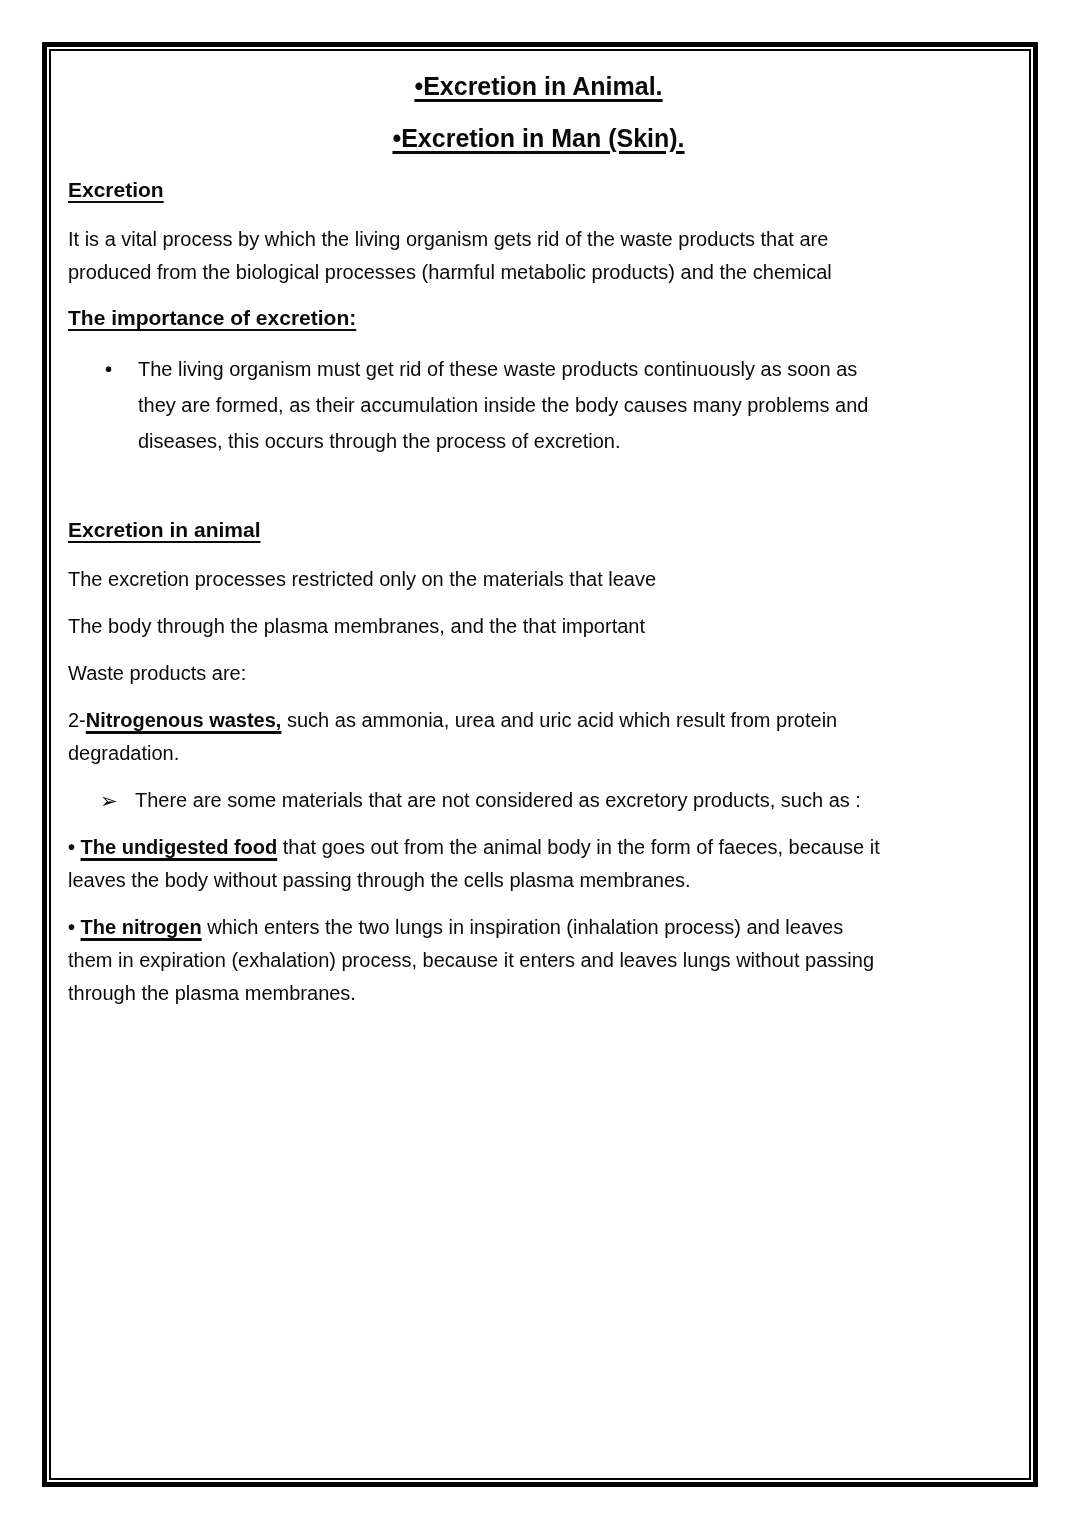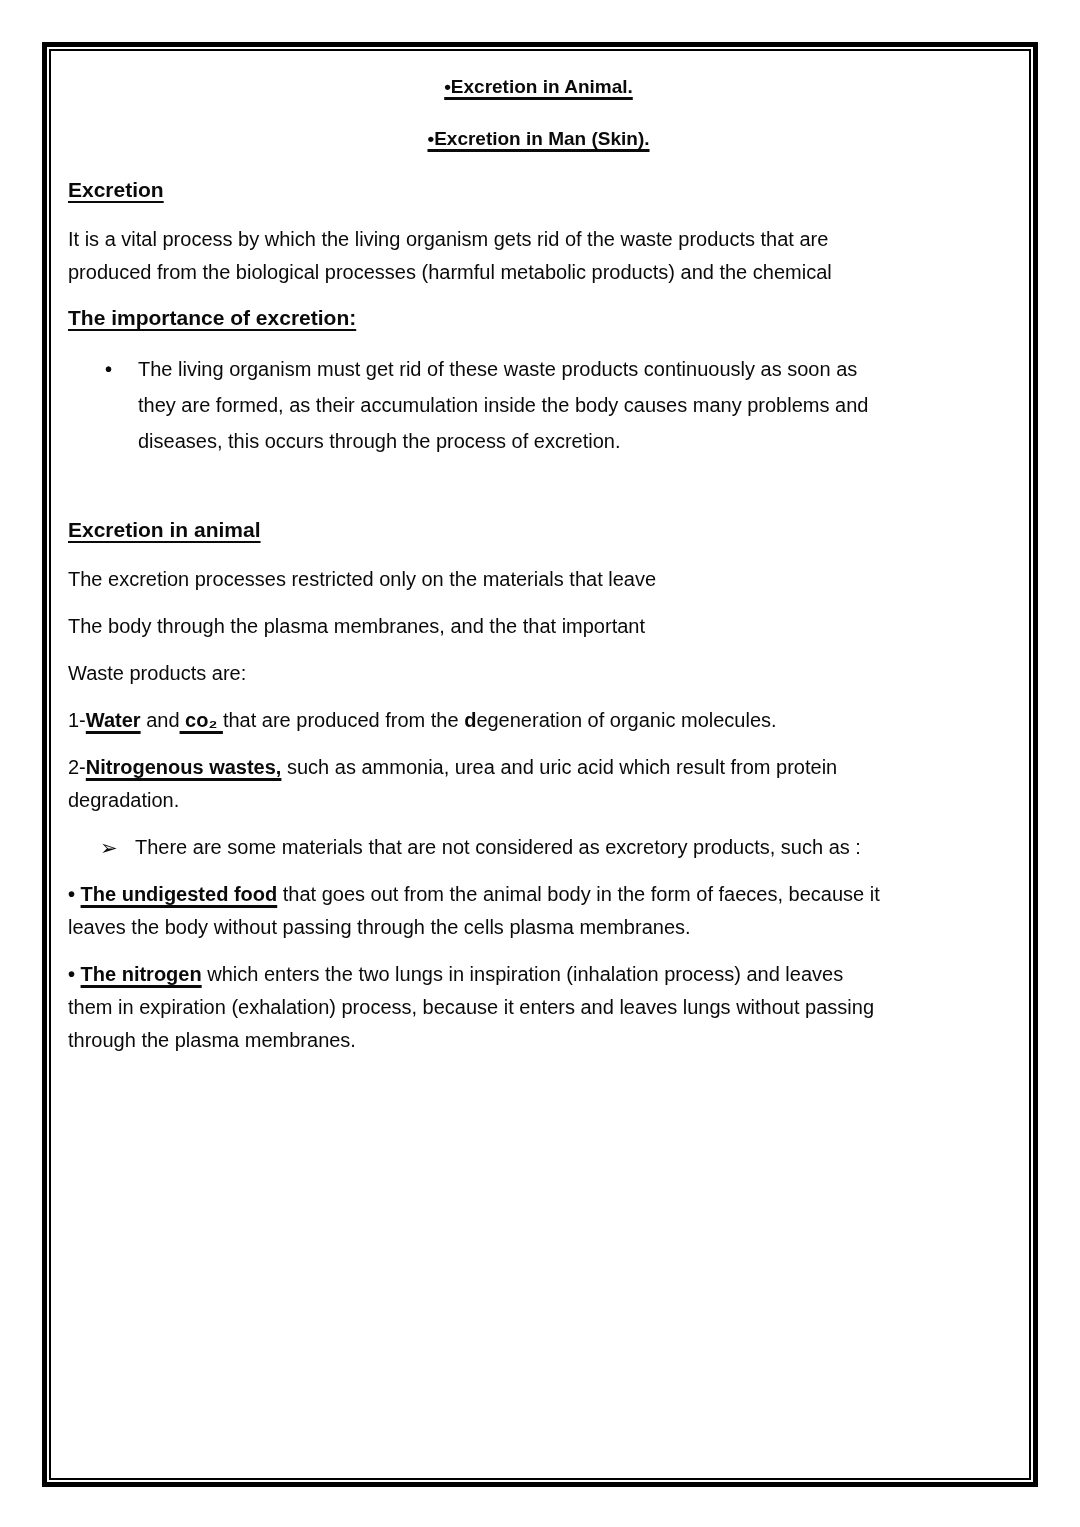--- a/index.html
+++ b/index.html
@@ -22,21 +22,21 @@
     position: absolute;
     left: 2px; top: 2px; right: 2px; bottom: 2px;
     border: 2px solid #000;
   }
   .content {
     position: absolute;
     left: 0; top: 0; right: 0; bottom: 0;
     padding: 20px 20px 0 17px;
   }
   .title {
-    font-size: 19px;
+    font-size: 25px;
     line-height: 31px;
     font-weight: bold;
     text-align: center;
     margin: 0 0 21px 0;
     text-decoration: underline;
     text-decoration-thickness: 2.5px;
     text-underline-offset: 4px;
   }
   .heading {
     font-size: 21px;
@@ -108,21 +108,20 @@
             <span class="marker">•</span>
             <span class="li-text"><span>The living organism must get rid of these waste products continuously as soon as</span><br><span>they are formed, as their accumulation inside the body causes many problems and</span><br><span>diseases, this occurs through the process of excretion.</span></span>
           </li>
         </ul>
 
         <h2 class="heading gap-top">Excretion in animal</h2>
         <p class="para"><span>The excretion processes restricted only on the materials that leave</span></p>
         <p class="para"><span>The body through the plasma membranes, and the that important</span></p>
         <p class="para"><span>Waste products are:</span></p>
 
-        <p class="para"><span>1-</span><span class="b u">Water</span><span> and</span><span class="b u"> co₂ </span><span>that are produced from the </span><span class="b">d</span><span>egeneration of organic molecules.</span></p>
         <p class="para"><span>2-</span><span class="b u">Nitrogenous wastes,</span><span> such as ammonia, urea and uric acid which result from protein</span><br><span>degradation.</span></p>
 
         <p class="para arrow-para">
           <span class="marker">➢</span>
           <span class="note-text"><span>There are some materials that are not considered as excretory products, such as :</span></span>
         </p>
 
         <p class="para"><span class="b">• </span><span class="b u">The undigested food</span><span> that goes out from the animal body in the form of faeces, because it</span><br><span>leaves the body without passing through the cells plasma membranes.</span></p>
         <p class="para"><span class="b">• </span><span class="b u">The nitrogen</span><span> which enters the two lungs in inspiration (inhalation process) and leaves</span><br><span>them in expiration (exhalation) process, because it enters and leaves lungs without passing</span><br><span>through the plasma membranes.</span></p>
 

